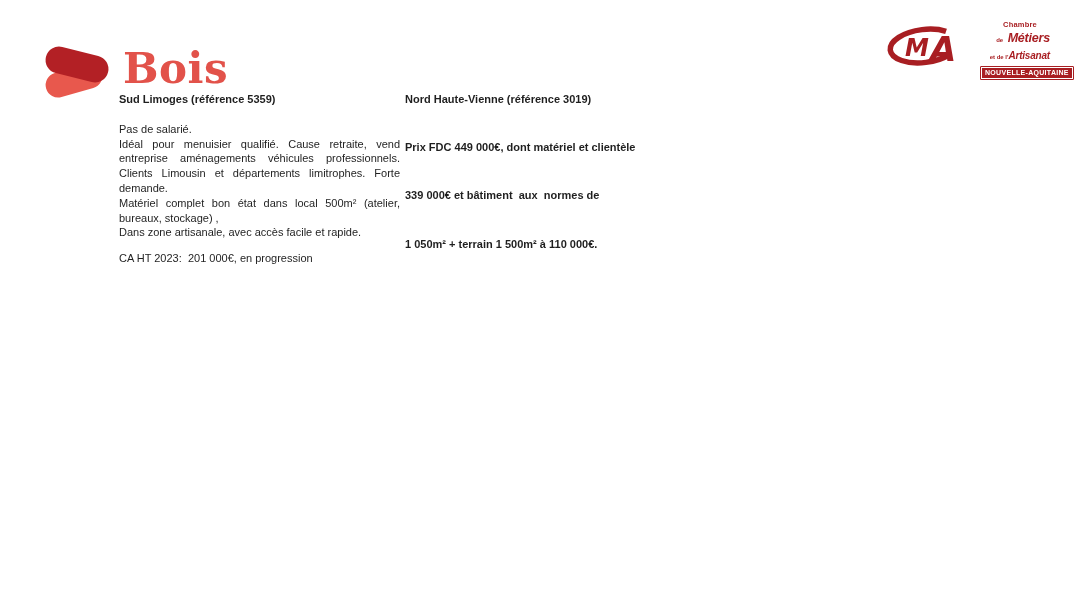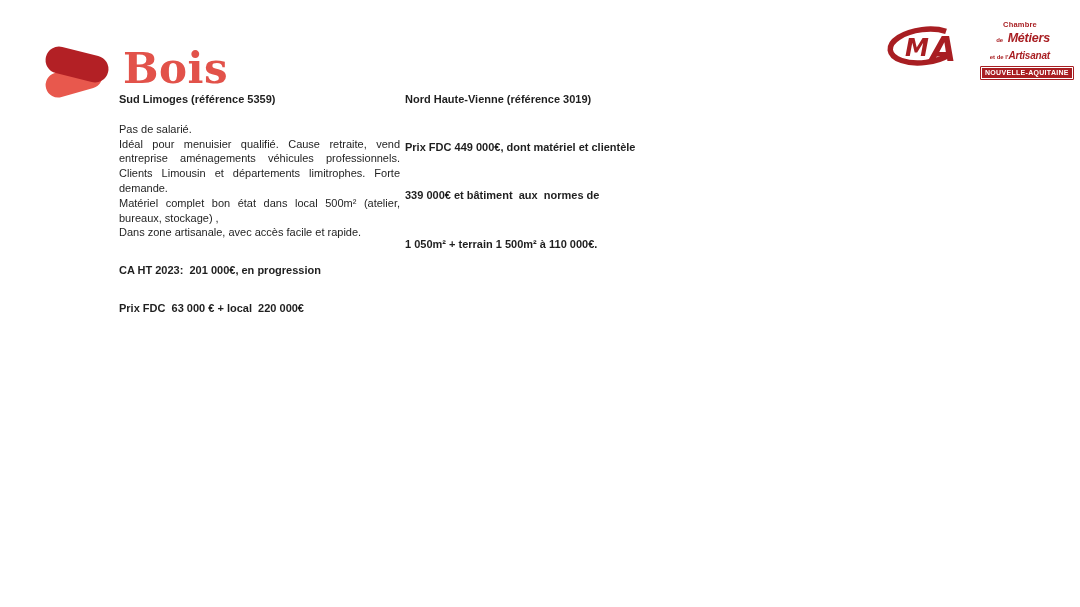--- a/index.html
+++ b/index.html
@@ -56,21 +56,21 @@
   
   .col {
     position:absolute; top:92px;
     font-size:11px; line-height:14.8px;
     color:var(--text-color, #1f1f1f);
   }
   .col-left  { left:119px; width:281px; }
   .col-right { left:405px; width:272px; }
   .listing-heading { font-weight:700; margin:0 0 15px 0; white-space:pre-wrap; }
   .listing-body p { margin:0; text-align:justify; }
-  .highlight-line { margin-top:23px; font-weight:700; white-space:pre-wrap; }
+  .highlight-line { margin-top:11px; font-weight:400; white-space:pre-wrap; }
   .highlight-block { margin-top:14px; font-weight:700; }
   .highlight-block .hline { line-height:16.5px; white-space:pre-wrap;margin-top:32px; }
 </style>
 </head>
 <body>
 
 <div class="page">
 
   <div class="emblem">
     <div class="pill pill-coral"></div>
@@ -95,21 +95,20 @@
 
   <section class="col col-left">
     <div class="listing-heading">Sud Limoges (référence 5359)</div>
     <div class="listing-body">
       <p>Pas de salarié.</p>
       <p>Idéal pour menuisier qualifié. Cause retraite, vend entreprise aménagements véhicules professionnels. Clients Limousin et départements limitrophes. Forte demande.</p>
       <p>Matériel complet bon état dans local 500m² (atelier, bureaux, stockage) ,</p>
       <p>Dans zone artisanale, avec accès facile et rapide.</p>
     </div>
     <div class="highlight-line">CA HT 2023:  201 000€, en progression</div>
-    <div class="highlight-line">Prix FDC  63 000 € + local  220 000€</div>
   </section>
 
   <section class="col col-right">
     <div class="listing-heading">Nord Haute-Vienne (référence 3019)</div>
     <div class="highlight-block">
       <div class="hline">Prix FDC 449 000€, dont matériel et clientèle</div>
       <div class="hline">339 000€ et bâtiment  aux  normes de</div>
       <div class="hline">1 050m² + terrain 1 500m² à 110 000€.</div>
     </div>
   </section>

